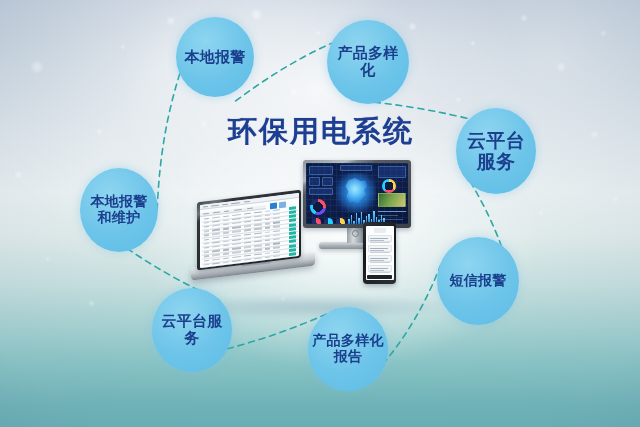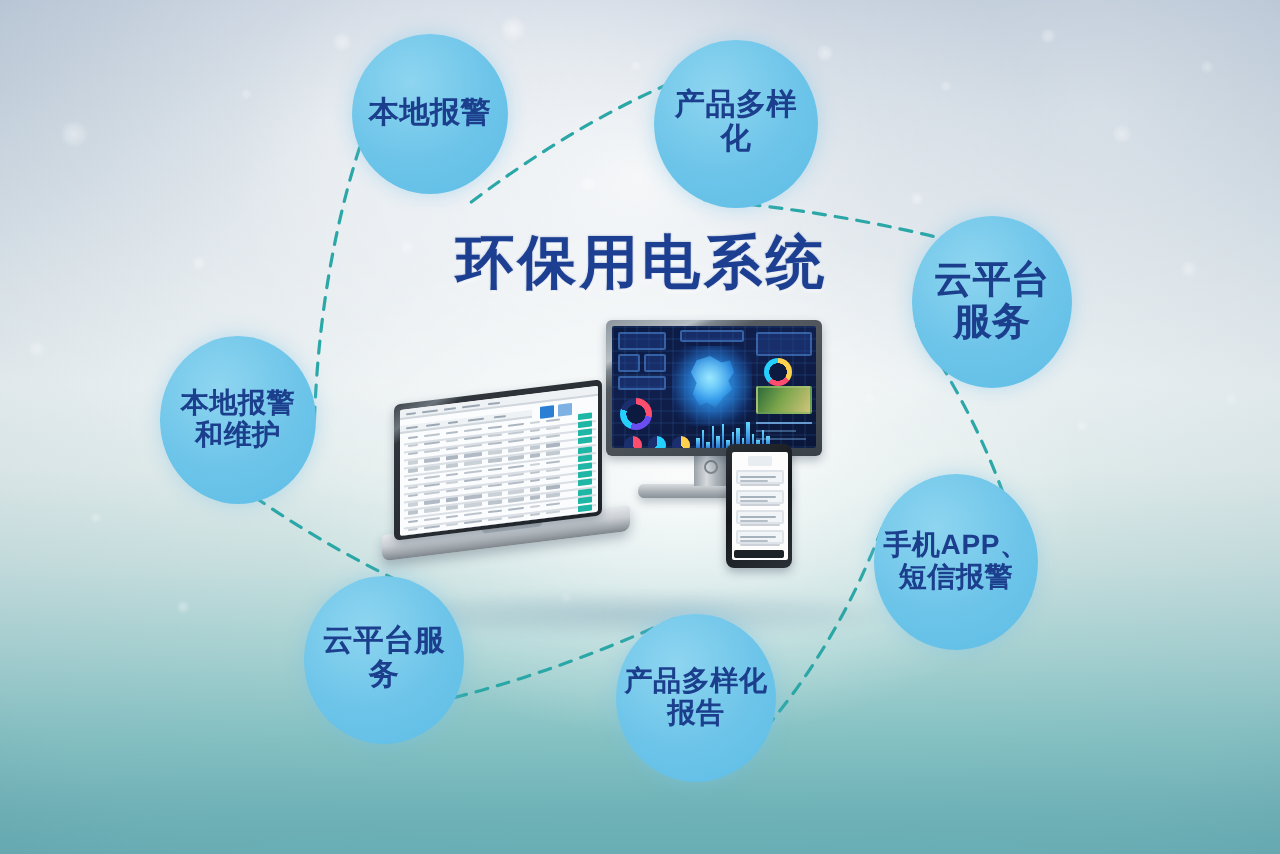--- a/index.html
+++ b/index.html
@@ -452,21 +452,20 @@
           <span>产品多样化</span>
         </div>
       </div>
       <div class="bubble" style="left: 456px; top: 108px; width: 80px; height: 86px; font-size: 19px;">
         <div>
           <span>云平台服务</span>
         </div>
       </div>
       <div class="bubble" style="left: 437px; top: 237px; width: 82px; height: 88px; font-size: 14px;">
         <div>
-          <span>手机APP、</span>
           <span>短信报警</span>
         </div>
       </div>
       <div class="bubble" style="left: 308px; top: 307px; width: 80px; height: 84px; font-size: 14px;">
         <div>
           <span>产品多样化</span>
           <span>报告</span>
         </div>
       </div>
       <div class="bubble" style="left: 152px; top: 288px; width: 80px; height: 84px; font-size: 15px;">

